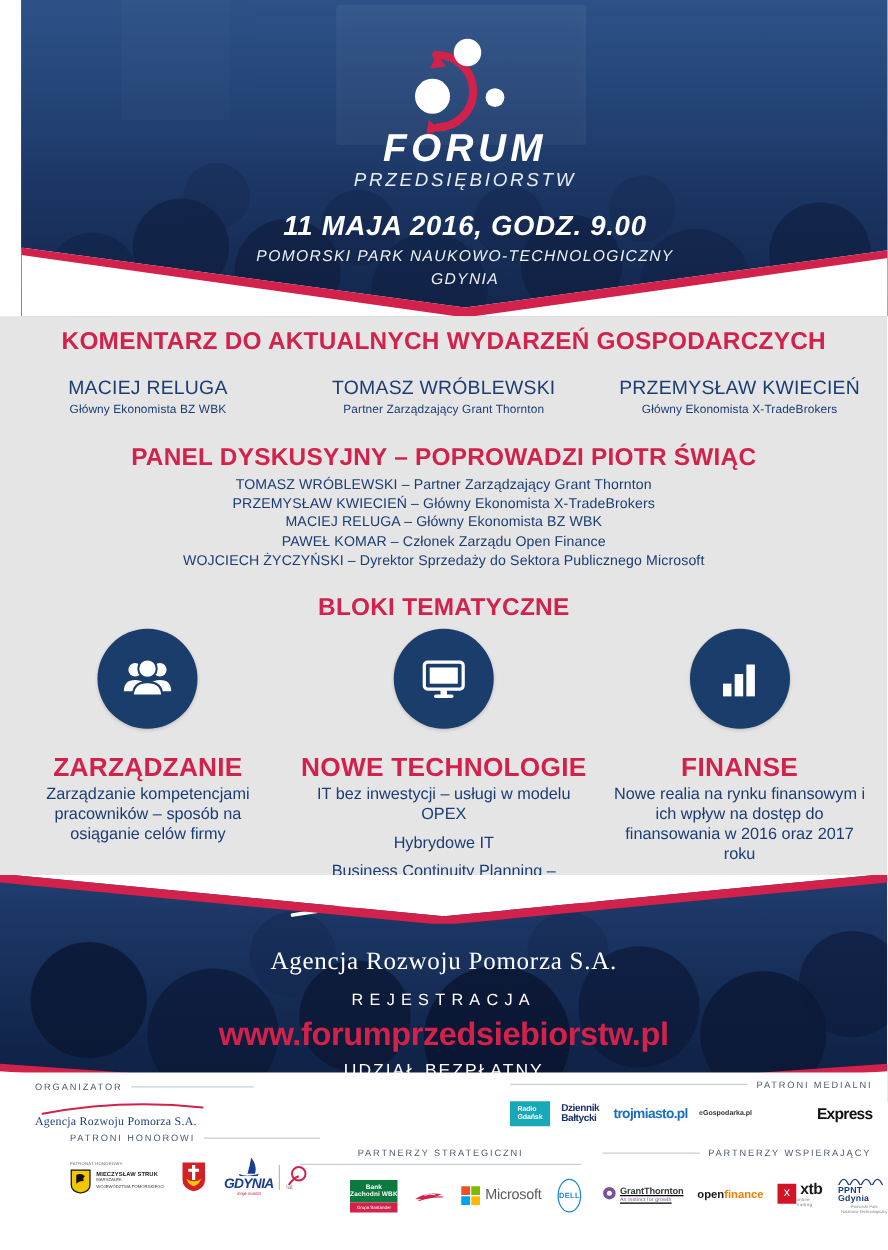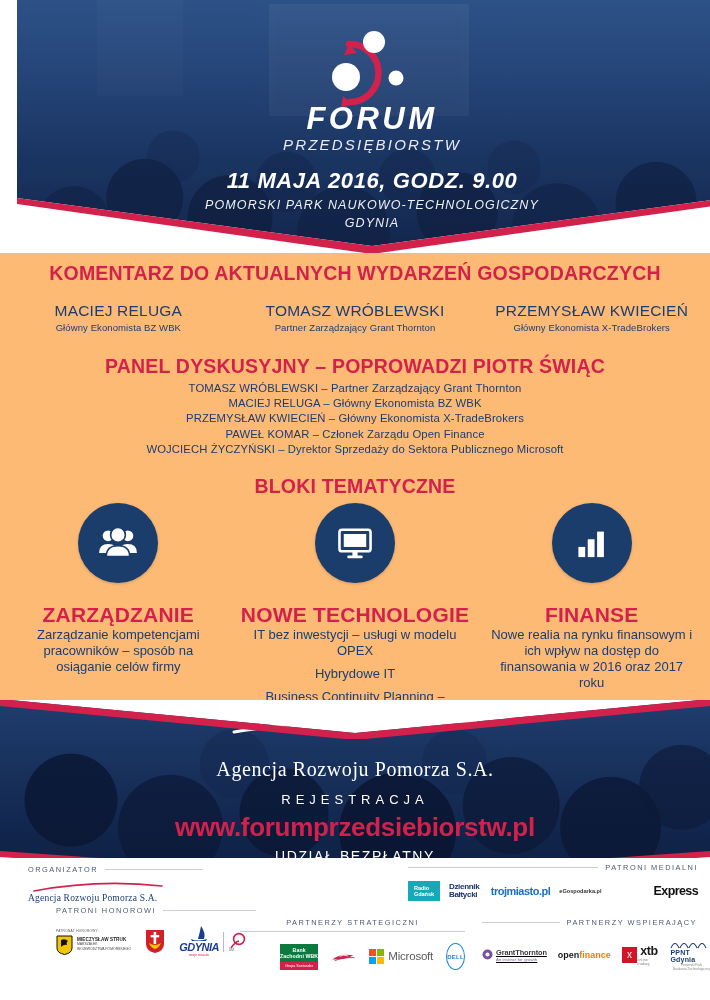--- a/index.html
+++ b/index.html
@@ -73,21 +73,21 @@
   }
   .city-line {
     position:absolute; left:0; right:0; top:216px; text-align:center;
     color:#eef1f6; font-size:12.5px; letter-spacing:1.1px;
   }
 
   
   .hero-cut { position:absolute; left:0; bottom:-1px; width:710px; height:56px; }
 
   
-  .body-white { position:absolute; left:0; top:253px; width:710px; height:447px; background:#fdba74; }
+  .body-white { position:absolute; left:0; top:253px; width:710px; height:447px; background:#e5e5e5; }
 
   h2.sec-head {
     text-align:center; color:#d2224c; font-weight:bold;
     font-size:19.5px; letter-spacing:.2px;
   }
   .komentarz { position:absolute; left:0; right:0; top:9px; }
 
   .speakers { position:absolute; left:0; right:0; top:49px; display:flex; }
   .speaker { flex:1; text-align:center; }
   .sp-name { color:#1b3d73; font-size:15.5px; letter-spacing:.2px; }
@@ -240,22 +240,22 @@
       <div class="speaker">
         <div class="sp-name">PRZEMYSŁAW KWIECIEŃ</div>
         <div class="sp-role">Główny Ekonomista X-TradeBrokers</div>
       </div>
     </div>
 
     <h2 class="sec-head panel-head">PANEL DYSKUSYJNY – POPROWADZI PIOTR ŚWIĄC</h2>
 
     <ul class="panel-list">
       <li>TOMASZ WRÓBLEWSKI – Partner Zarządzający Grant Thornton</li>
+      <li>PRZEMYSŁAW KWIECIEŃ – Główny Ekonomista X-TradeBrokers</li>
       <li>MACIEJ RELUGA – Główny Ekonomista BZ WBK</li>
-      <li>PRZEMYSŁAW KWIECIEŃ – Główny Ekonomista X-TradeBrokers</li>
       <li>PAWEŁ KOMAR – Członek Zarządu Open Finance</li>
       <li>WOJCIECH ŻYCZYŃSKI – Dyrektor Sprzedaży do Sektora Publicznego Microsoft</li>
     </ul>
 
     <h2 class="sec-head bloki-head">BLOKI TEMATYCZNE</h2>
 
     <div class="blocks">
 
       <div class="block">
         <div class="circle">

